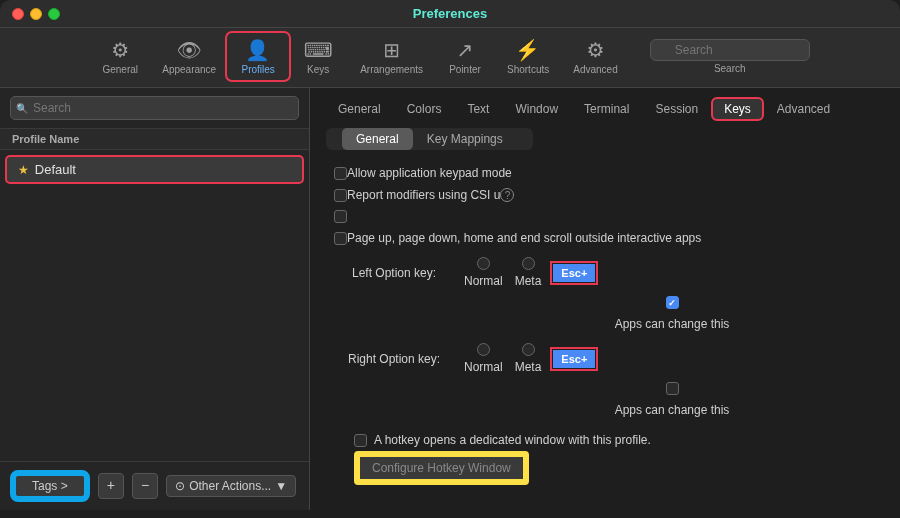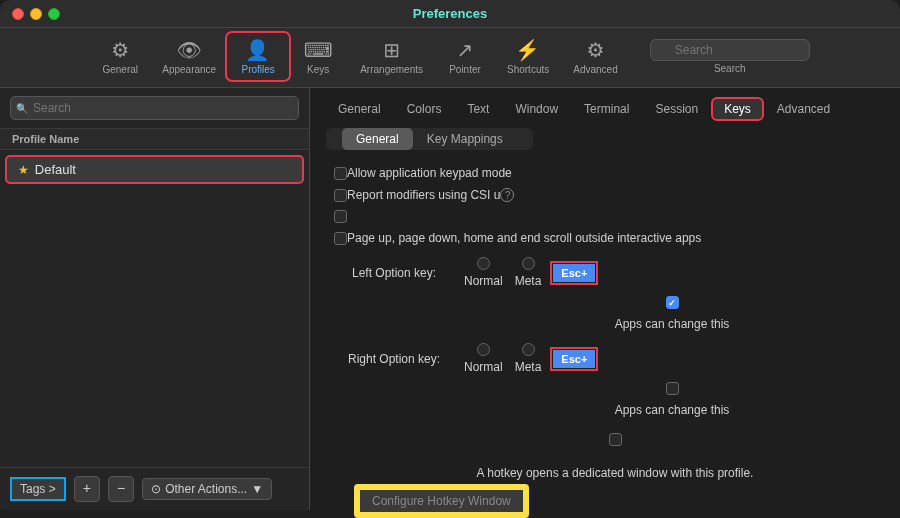--- a/index.html
+++ b/index.html
@@ -196,25 +196,25 @@
     .sidebar-footer {
       padding: 8px 10px;
       border-top: 1px solid #3a3a3a;
       display: flex;
       align-items: center;
       gap: 8px;
       background: #252525;
     }
     .footer-btn {
       background: #3a3a3a;
-      border: 2px solid #0ea5e9;
-      border-radius: 0;
+      border: 6px solid #0ea5e9;
+      border-radius: 8px;
       color: #ccc;
       font-size: 12px;
-      padding: 3px 8px;
+      padding: 3px 16px;
       cursor: pointer;
     }
     .footer-icon-btn {
       background: #3a3a3a;
       border: 1px solid #555;
       border-radius: 4px;
       color: #ccc;
       font-size: 14px;
       padding: 2px 8px;
       cursor: pointer;
@@ -399,23 +399,22 @@
       gap: 8px;
       margin-left: 134px;
       margin-bottom: 8px;
       flex-direction: column;
     }
 
     .hotkey-row {
       margin-top: 16px;
       display: flex;
       align-items: center;
-      gap: 20px;
+      gap: 7px;
       margin-left: 20px;
-      flex-direction: column;
     }
     .configure-btn {
       background: #3a3a3a;
       border: 6px solid #fde047;
       border-radius: 4px;
       color: #888;
       font-size: 12px;
       padding: 4px 12px;
       cursor: not-allowed;
       margin-left: 20px;

